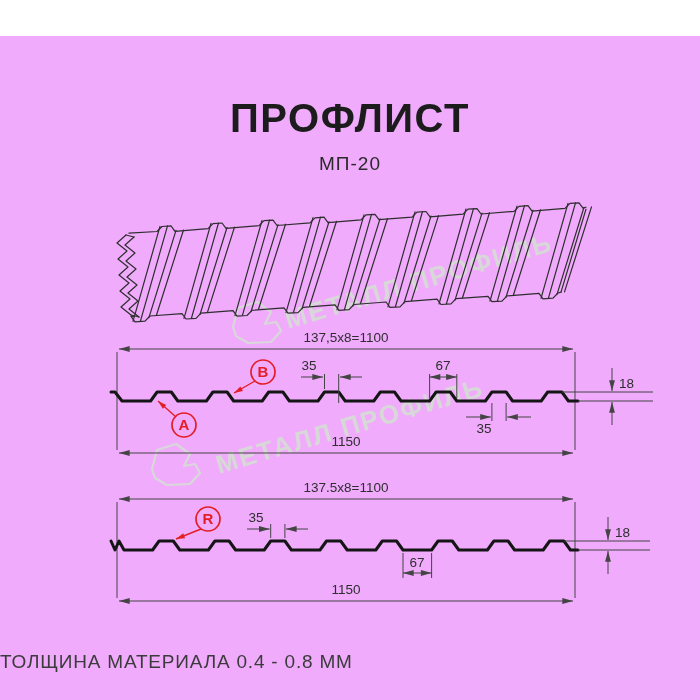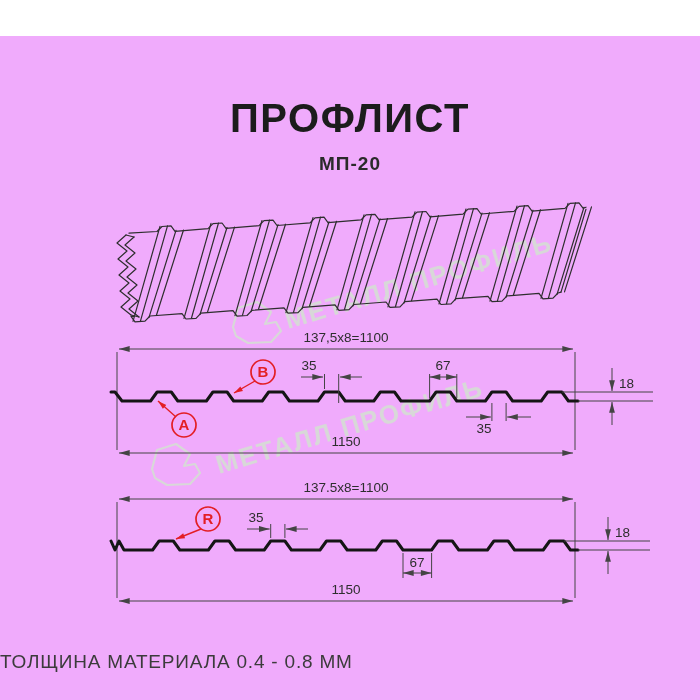--- a/index.html
+++ b/index.html
@@ -1,21 +1,21 @@
 <!DOCTYPE html>
 <html><head>
 <meta charset="utf-8">
 <style>
   html,body{margin:0;padding:0;background:#ffffff;}
   #stage{position:relative;width:700px;height:700px;background:#f0abfc;overflow:hidden;
          font-family:"Liberation Sans",sans-serif;margin-top:36px;}
   .title{position:absolute;top:60px;left:0;width:700px;text-align:center;
          font-size:40px;font-weight:800;letter-spacing:1.5px;color:#1c1c1c;}
   .subtitle{position:absolute;top:117px;left:0;width:700px;text-align:center;
-         font-size:19px;font-weight:700;letter-spacing:1px;color:#2a2a2a;}
+         font-size:19px;font-weight:400;letter-spacing:1px;color:#2a2a2a;}
   .footer{position:absolute;top:615px;left:0;width:700px;
          font-size:19px;font-weight:500;letter-spacing:.8px;color:#3b3b3b;}
   svg{position:absolute;left:0;top:0;}
   .profile{fill:none;stroke:#151515;stroke-width:3;stroke-linejoin:round;stroke-linecap:round;}
   .dim{stroke:#444;stroke-width:1;fill:none;}
   .dimtxt{font-family:"Liberation Sans",sans-serif;font-size:13.5px;fill:#2e2e2e;}
   .lbl{font-family:"Liberation Sans",sans-serif;font-size:15px;font-weight:bold;fill:#e31e24;}
   .redln{stroke:#e31e24;stroke-width:1.4;fill:none;}
   .redcirc{stroke:#e31e24;stroke-width:1.7;fill:none;}
   .wm{font-family:"Liberation Sans",sans-serif;font-size:26px;font-weight:700;

